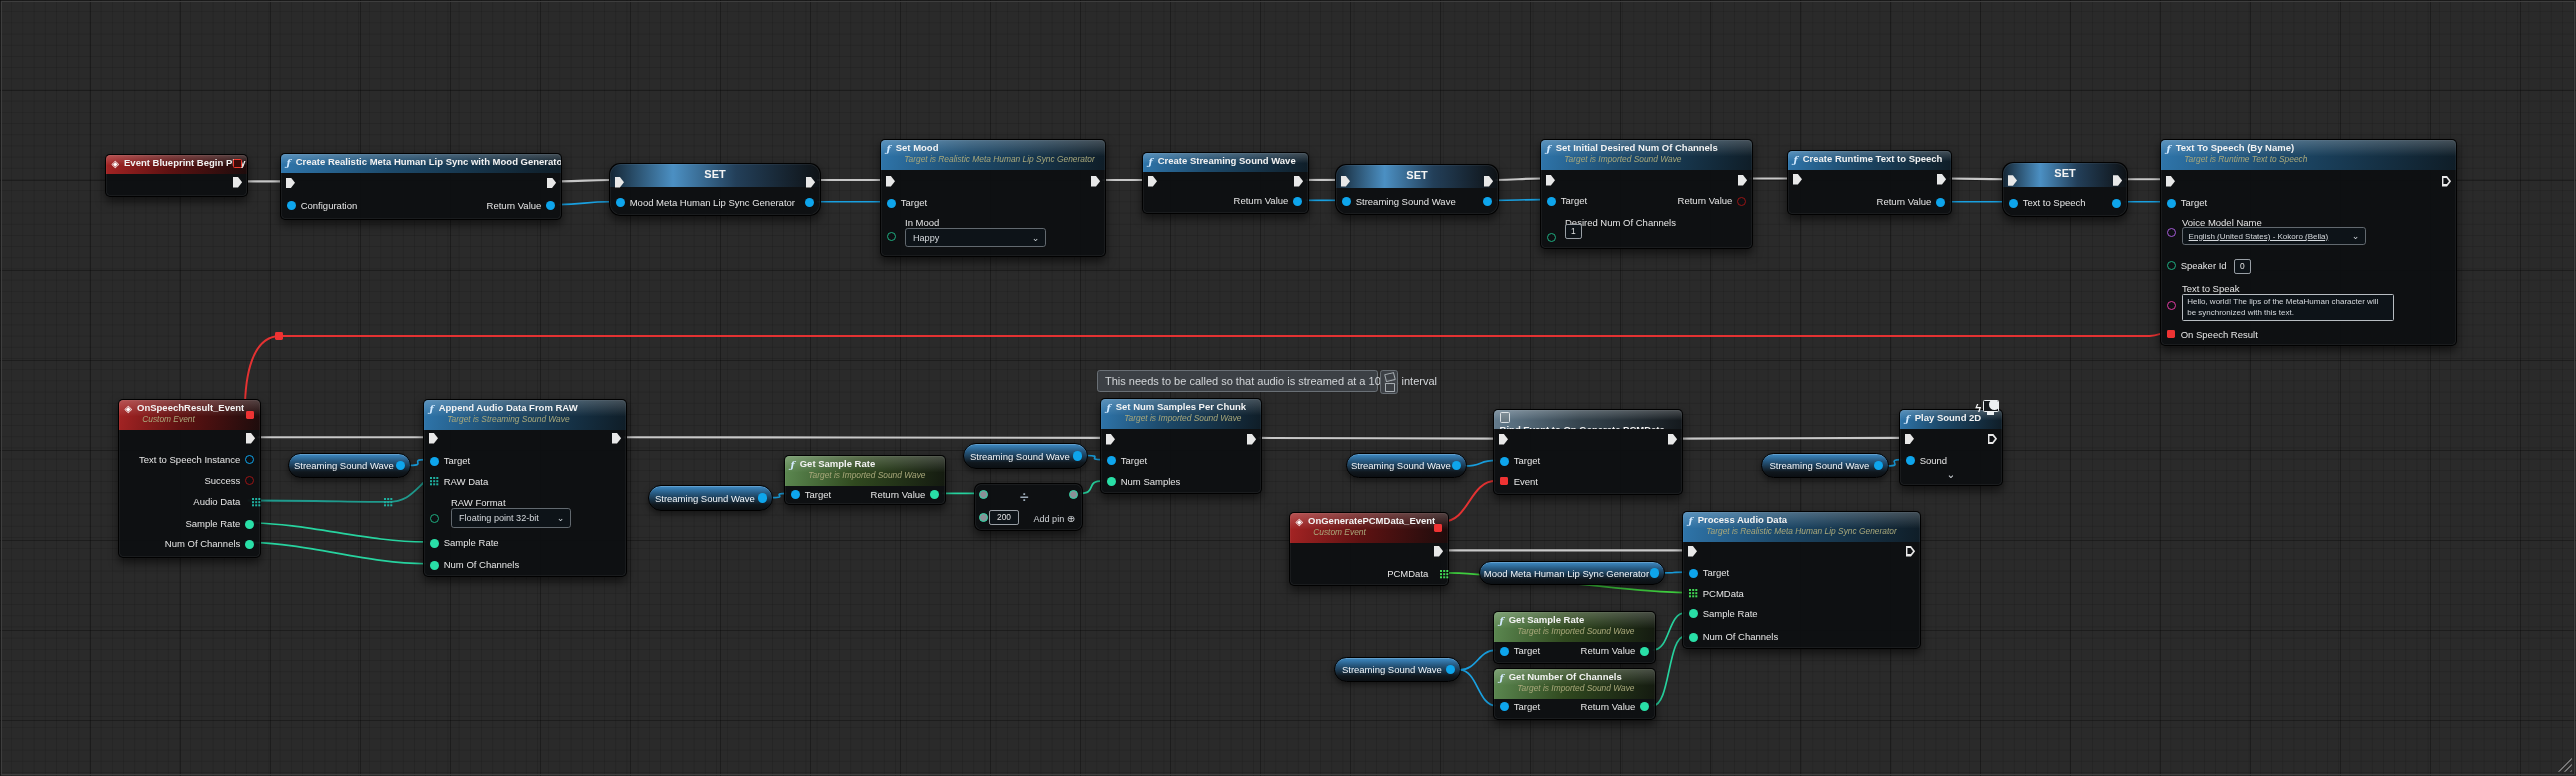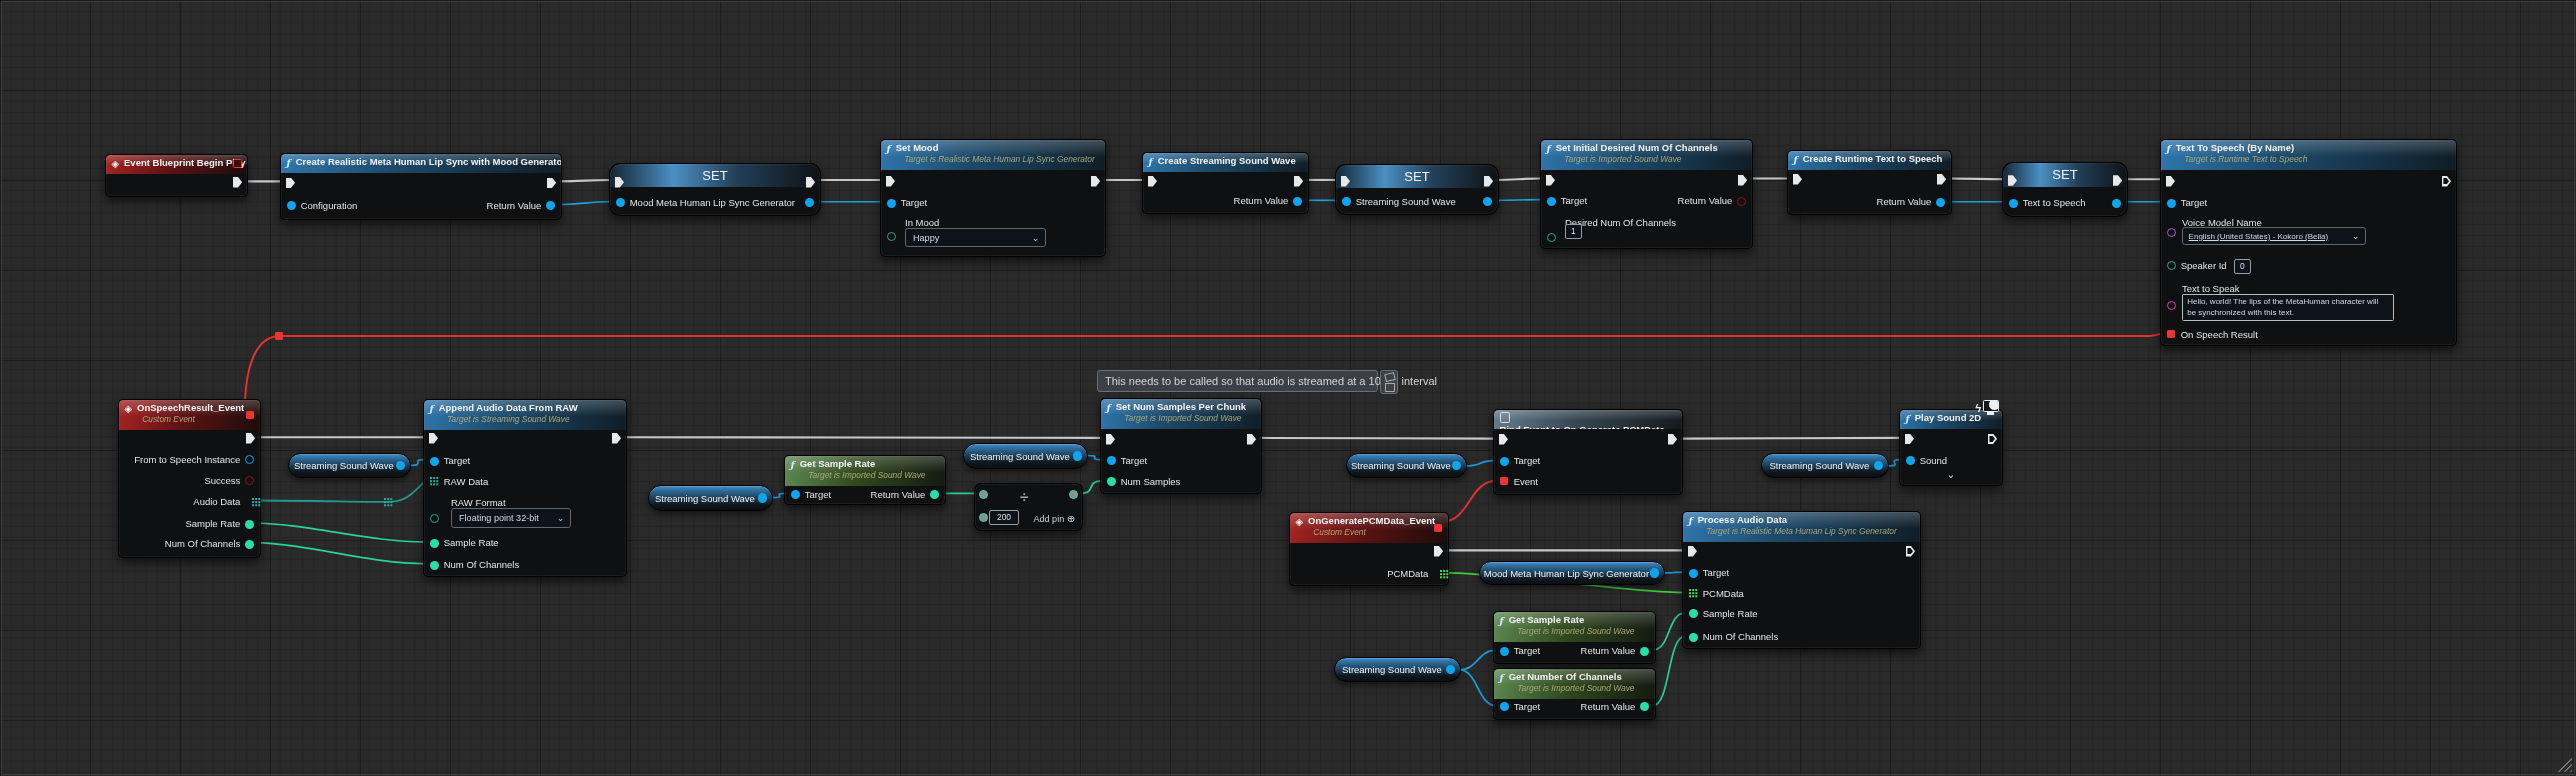--- a/index.html
+++ b/index.html
@@ -30,21 +30,21 @@
   .h-event{background:linear-gradient(100deg,#a62424 0%,#5f1212 45%,#1d0c0c 100%);}
   .h-pure{background:linear-gradient(100deg,#5d8a52 0%,#30491f 45%,#141a10 100%);}
   .h-bind{background:linear-gradient(100deg,#647c8e 0%,#36454f 45%,#14191d 100%);}
   .ntitle{font-size:9.5px;font-weight:bold;color:#f2f2f2;white-space:nowrap;vertical-align:top;}
   .nsub{font-size:8.4px;font-style:italic;color:#a9a87b;white-space:nowrap;margin-top:0px;}
   .nicon{color:#cfe8ff;font-style:italic;font-weight:bold;font-family:"DejaVu Serif",serif;margin-right:4.9px;font-size:9.8px;}
   .nicon.ev{color:#ffffff;font-style:normal;font-family:"DejaVu Sans",sans-serif;}
   .kind-set{border-radius:11.2px;}
   .kind-set::before{content:"";position:absolute;left:0;right:0;top:0;height:46%;border-radius:11.2px 11.2px 0 0;
     background:linear-gradient(90deg,rgba(40,100,150,0.25),rgba(86,166,226,0.85) 30%,rgba(60,120,175,0.45) 60%,rgba(15,35,50,0.1));pointer-events:none;}
-  .set-title{position:absolute;left:0;right:0;top:3.5px;text-align:center;font-size:13px;font-weight:normal;color:#f4f4f4;z-index:3;}
+  .set-title{position:absolute;left:0;right:0;top:3.5px;text-align:center;font-size:11px;font-weight:bold;color:#f4f4f4;z-index:3;}
   .kind-math{border-radius:7px;}
   .pin{position:absolute;}
   .p-tri{width:9.1px;height:10.5px;clip-path:polygon(0 0,55% 0,100% 50%,55% 100%,0 100%);}
   .p-tri-inner{position:absolute;width:5.6px;height:6.3px;left:1.4px;top:2.1px;clip-path:polygon(0 0,55% 0,100% 50%,55% 100%,0 100%);background:#0d0f12;}
   .p-cir{width:9.1px;height:9.1px;border-radius:50%;box-sizing:border-box;}
   .p-sq{width:8.4px;height:8.4px;border-radius:1.4px;}
   .p-grid{width:2.1px;height:2.1px;}
   .plabel{position:absolute;font-size:9.5px;color:#e6e6e6;white-space:nowrap;height:14px;line-height:14px;}
   .dd{position:absolute;background:#0d1318;border:0.7px solid #62696f;border-radius:2.8px;color:#d6dade;
     font-size:9.1px;display:flex;align-items:center;padding:0 17px 0 7px;box-sizing:border-box;white-space:nowrap;text-align:right;}
@@ -222,21 +222,21 @@
           <span class="plabel" style="left: 21px; top: 142px;">Text to Speak</span>
           <span class="pin p-cir" style="border: 1.8px solid rgb(224, 59, 160); background: rgb(13, 15, 18); left: 5.6px; top: 161px;"></span>
           <div class="tta" style="left: 21px; top: 154px; width: 212px; height: 27px;">Hello, world! The lips of the MetaHuman character will be synchronized with this text.</div>
           <span class="pin p-sq" style="background: rgb(238, 51, 51); left: 5.6px; top: 190px;"></span>
           <span class="plabel" style="left: 19.7px; top: 188px;">On Speech Result</span>
         </div>
         <div class="node kind-event" style="left: 118px; top: 399px; width: 141px; height: 157px;">
           <div class="nhead h2 h-event"><span class="nicon ev">◈</span><span class="ntitle">OnSpeechResult_Event</span><div class="nsub" style="margin-left: 17.6px;">Custom Event</div></div>
           <span class="corner-del" style="right: 5.6px; top: 10.5px;"></span>
           <span class="pin p-tri" style="background: rgb(232, 232, 232); right: 4.9px; top: 33px;"></span>
-          <span class="plabel" style="right: 19.7px; top: 53px;">From to Speech Instance</span>
+          <span class="plabel" style="right: 19.7px; top: 53px;">Text to Speech Instance</span>
           <span class="pin p-cir" style="border: 1.8px solid rgb(14, 165, 236); background: rgb(13, 15, 18); right: 5.6px; top: 55px;"></span>
           <span class="plabel" style="right: 19.7px; top: 74px;">Success</span>
           <span class="pin p-cir" style="border: 1.8px solid rgb(154, 21, 21); background: rgb(13, 15, 18); right: 5.6px; top: 76px;"></span>
           <span class="plabel" style="right: 19.7px; top: 95px;">Audio Data</span>
           <span class="pin p-grid" style="background: rgb(31, 174, 158); box-shadow: rgb(31, 174, 158) 3.2px 0px, rgb(31, 174, 158) 6.3px 0px, rgb(31, 174, 158) 0px 3.2px, rgb(31, 174, 158) 3.2px 3.2px, rgb(31, 174, 158) 6.3px 3.2px, rgb(31, 174, 158) 0px 6.3px, rgb(31, 174, 158) 3.2px 6.3px, rgb(31, 174, 158) 6.3px 6.3px; right: 5.6px; top: 98px;"></span>
           <span class="plabel" style="right: 19.7px; top: 117px;">Sample Rate</span>
           <span class="pin p-cir" style="background: rgb(41, 223, 167); right: 5.6px; top: 120px;"></span>
           <span class="plabel" style="right: 19.7px; top: 137px;">Num Of Channels</span>
           <span class="pin p-cir" style="background: rgb(41, 223, 167); right: 5.6px; top: 140px;"></span>
         </div>

